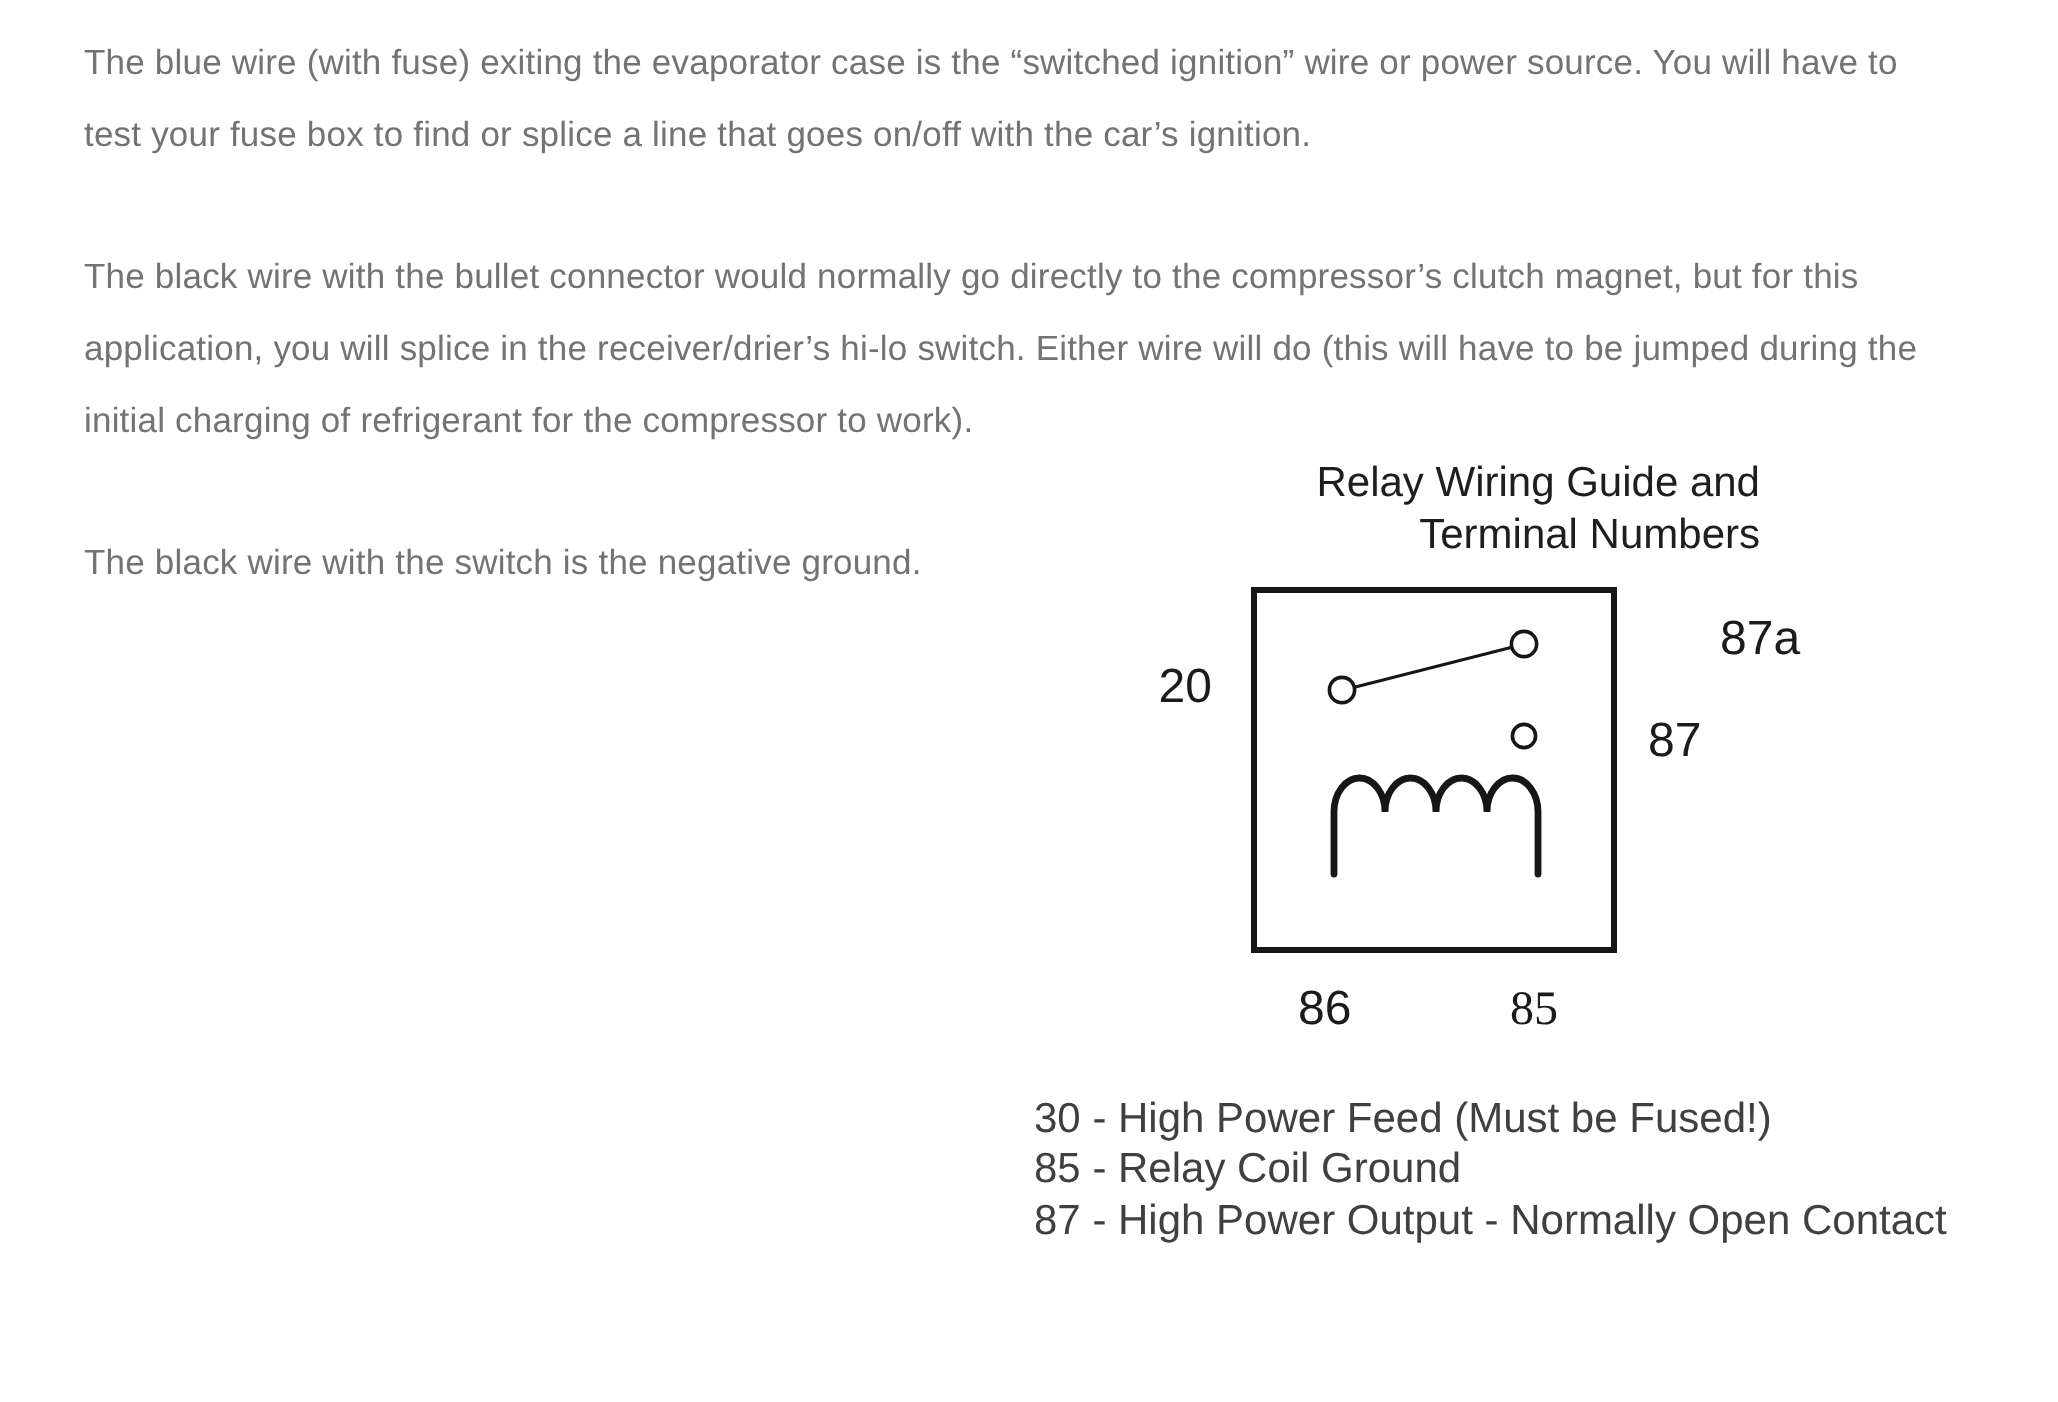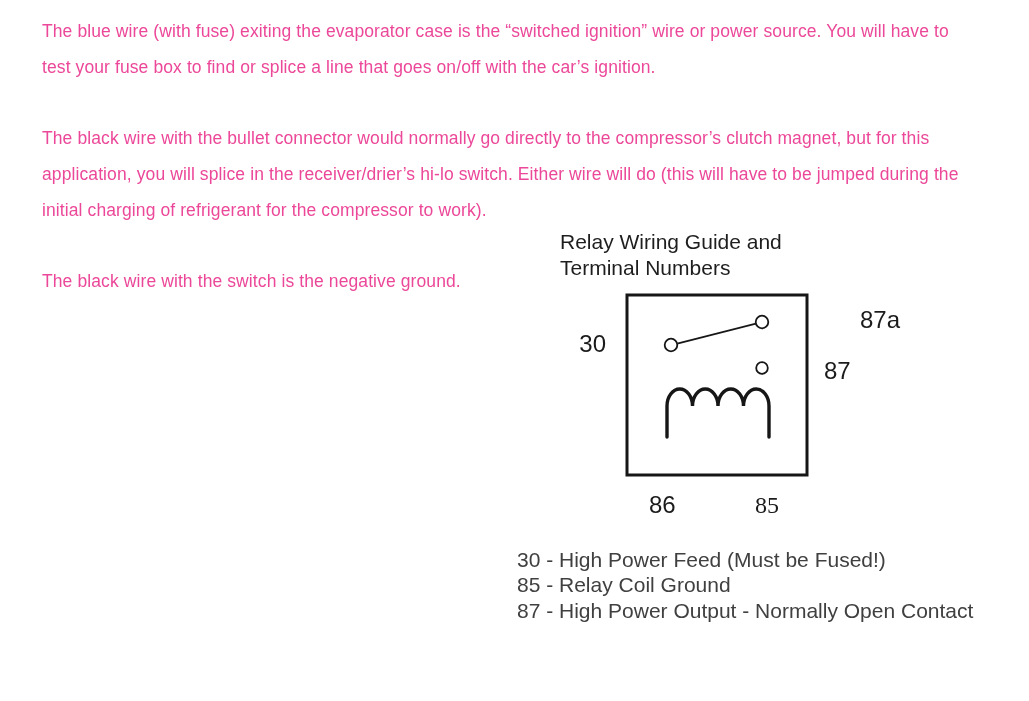--- a/index.html
+++ b/index.html
@@ -6,27 +6,27 @@
   #screen {
     position: relative;
     width: 1029px;
     height: 701px;
     background: #ffffff;
     overflow: hidden;
     font-family: "Liberation Sans", sans-serif;
   }
   
   .text-col { position: absolute; left: 42px; top: 13px; }
-  .para { margin: 0 15px 35px 0; font-size: 17.5px; line-height: 36px; color: #ec4899; }
+  .para { margin: 0 15px 35px 0; font-size: 17.5px; line-height: 36px; color: #737373; }
   .tline { display: block; white-space: nowrap; letter-spacing: 0.1px; }
 
   
   .dg-title {
     position: absolute; left: 560px; top: 229px; width: 320px;
-    text-align: left; font-size: 21px; line-height: 26px; color: #1e1e1e;
+    text-align: right; font-size: 21px; line-height: 26px; color: #1e1e1e;
   }
   svg.relay { position: absolute; left: 555px; top: 280px; }
   .term { position: absolute; font-size: 24px; line-height: 26px; color: #1b1b1b; white-space: nowrap; }
   .term-30  { left: 576px; top: 331px; width: 30px; text-align: right; }
   .term-87a { left: 824px; top: 307px; margin-left: 36px; }
   .term-87  { left: 824px; top: 358px; }
   .term-86  { left: 649px; top: 492px; }
   .term-85  { left: 755px; top: 492px; font-family: Liberation Serif, serif; }
   .legend {
     position: absolute; left: 517px; top: 547px;
@@ -68,21 +68,21 @@
       <circle cx="762" cy="368" r="5.8" fill="#ffffff" stroke-width="1.8"></circle>
       <path stroke-width="3.4" stroke-linecap="round" d="M 667 437 L 667 406
                A 12.75 17 0 0 1 692.5 406
                A 12.75 17 0 0 1 718 406
                A 12.75 17 0 0 1 743.5 406
                A 12.75 17 0 0 1 769 406
                L 769 437"></path>
     </g>
   </svg>
 
-  <div class="term term-30">30</div>
+  <div class="term term-30">20</div>
   <div class="term term-87a">87a</div>
   <div class="term term-87">87</div>
   <div class="term term-86">86</div>
   <div class="term term-85">85</div>
 
   <div class="legend">
     <div class="lg">30 - High Power Feed (Must be Fused!)</div>
     <div class="lg">85 - Relay Coil Ground</div>
     <div class="lg">87 - High Power Output - Normally Open Contact</div>
   </div>

